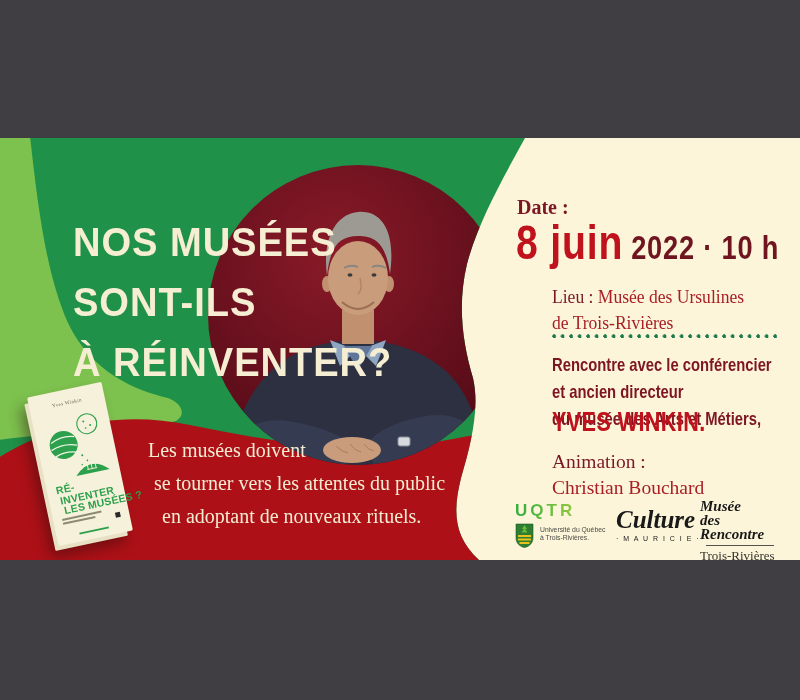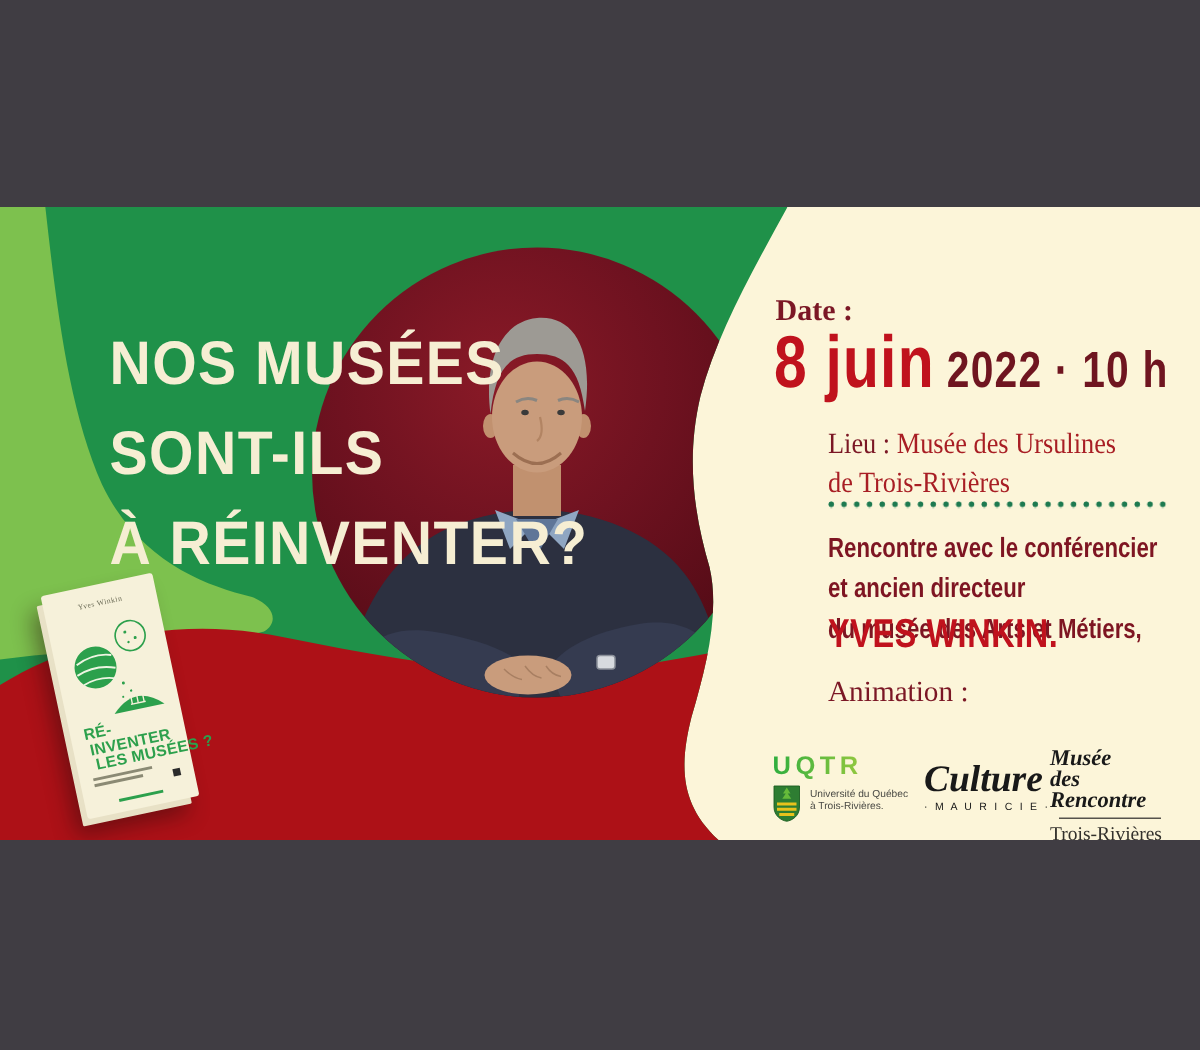--- a/index.html
+++ b/index.html
@@ -164,40 +164,46 @@
         <div>RÉ-</div>
         <div>INVENTER</div>
         <div>LES MUSÉES ?</div>
       </div>
       <div class="book-sub"></div>
       <div class="book-sub2"></div>
       <div class="book-band"></div>
       <div class="book-mark"></div>
     </div>
 
+    <div class="quote">
+      <div>Les musées doivent</div>
+      <div>se tourner vers les attentes du public</div>
+      <div>en adoptant de nouveaux rituels.</div>
+    </div>
 
     <div class="panel">
       <div class="date-label">Date :</div>
       <div class="date-line sq">
         <span class="date-day">8 juin</span>
         <span class="date-rest">2022 · 10 h</span>
       </div>
       <div class="lieu">
         <div><span class="lbl">Lieu :</span> <span>Musée des Ursulines</span></div>
         <div>de Trois-Rivières</div>
       </div>
       <div class="dots"></div>
       <div class="meet sq">
         <div>Rencontre avec le conférencier</div>
         <div>et ancien directeur</div>
         <div>du musée des Arts et Métiers,</div>
       </div>
       <div class="speaker sq">YVES WINKIN.</div>
       <div class="anim">
         <div class="lbl">Animation :</div>
+        <div class="val">Christian Bouchard</div>
       </div>
 
       <div class="logos">
         <div class="uqtr">
           <div class="uqtr-word">UQTR</div>
           <div class="uqtr-body">
             <svg width="19" height="25" viewBox="0 0 19 25">
               <path d="M1,1 H18 V15 C18,21 13,24 9.5,24.5 C6,24 1,21 1,15 Z" fill="#2e7d32" stroke="#1b5e20" stroke-width=".6"></path>
               <path d="M9.5,2 L12,6 H7 Z M9.5,5 L12.5,9.5 H6.5 Z" fill="#66bb3a"></path>
               <rect x="3" y="12" width="13" height="2" fill="#e8c21c"></rect>

